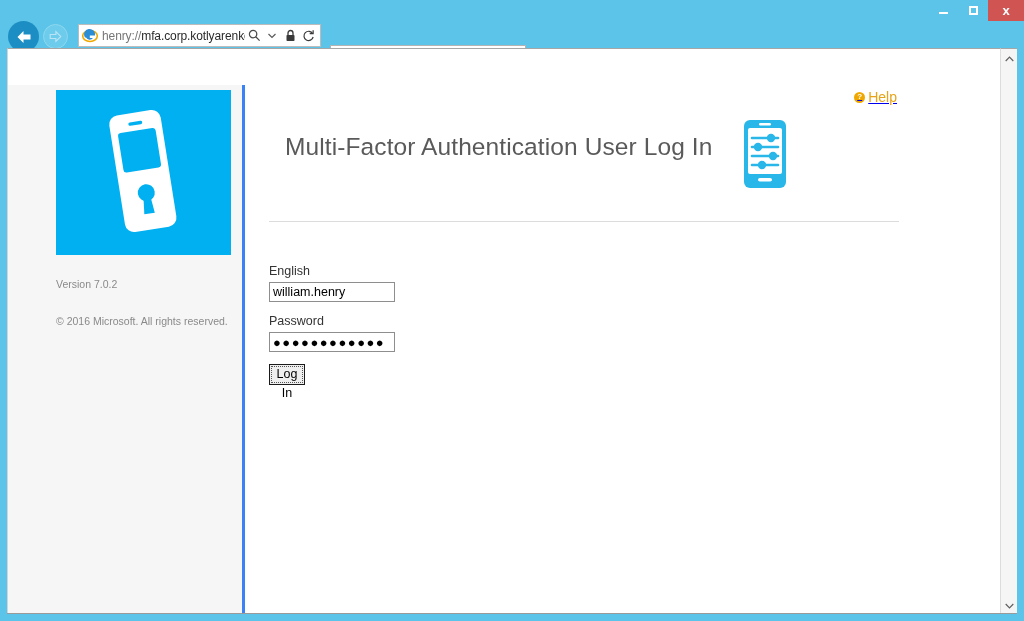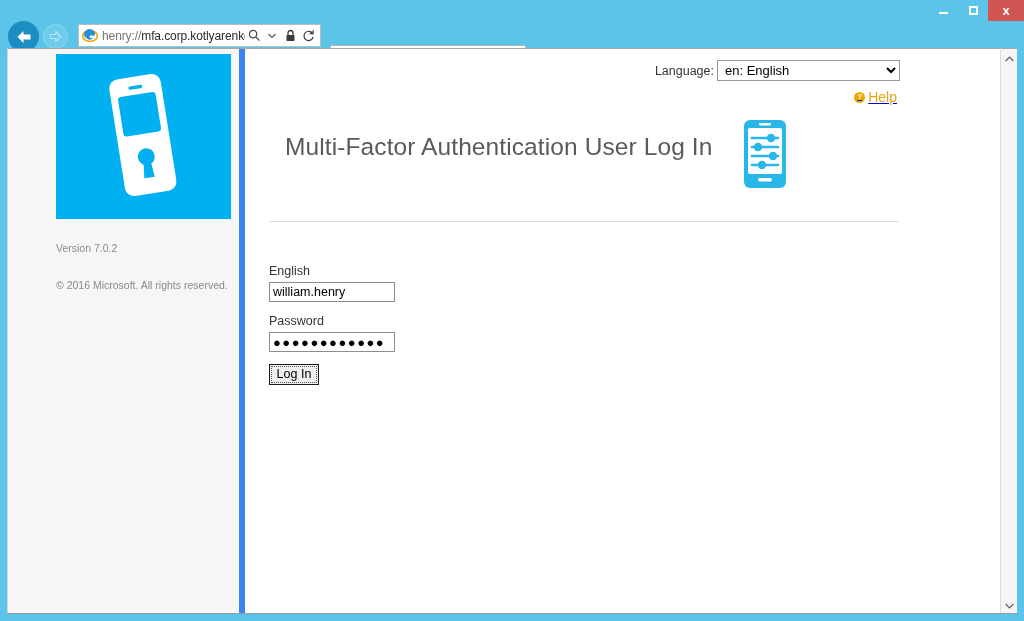--- a/index.html
+++ b/index.html
@@ -159,24 +159,25 @@
     border-top: 1px solid #a6a6a6;
     border-left: 1px solid #d4d4d4;
     overflow: hidden;
     display: flex;
   }
 
   
   #sidebar {
     width: 237px;
     background: #f6f6f6;
-    border-right: 6px solid #3b82f6;
+    border-right: 3px solid #3b82f6;
     flex: 0 0 auto;
     padding: 5px 0 0 0;
     position: relative;
+    margin-top: 36px;
   }
   #logo-box {
     position: absolute;
     left: 48px; top: 5px;
     width: 175px; height: 165px;
     background: #00b0f0;
   }
   #version-text {
     position: absolute; left: 48px; top: 193px;
     font-size: 10.5px; color: #8a8a8a;
@@ -263,21 +264,21 @@
     color: #000000;
     padding: 0 3px;
     display: block;
     margin-bottom: 12px;
   }
   #password-input {
     letter-spacing: 1.5px;
     font-size: 13px;
   }
   #login-btn {
-    width: 50px; height: 21px;
+    width: 36px; height: 21px;
     background: #efefef;
     border: 1px solid #1a1a1a;
     outline: 1px dotted #555;
     outline-offset: -3px;
     font-size: 12.5px;
     font-family: "Liberation Sans", sans-serif;
     color: #000000;
     padding: 0;
     line-height: 19px;
     text-align: center;
@@ -444,26 +445,20 @@
             <path d="M83.6 106 L90.4 106 L92.3 124 L81.7 124 Z" fill="#00b0f0"></path>
           </g>
         </svg>
       </div>
       <div id="version-text">Version 7.0.2</div>
       <div id="copyright-text">© 2016 Microsoft. All rights reserved.</div>
     </div>
 
     <div id="content">
 
-      <div id="lang-row">
-        <span id="lang-label">Language:</span>
-        <select id="lang-select">
-          <option>en: English</option>
-        </select>
-      </div>
 
       <a id="help-row" href="#">
         <span id="help-icon">?</span>
         <span id="help-text">Help</span>
       </a>
 
       <h1 id="page-heading">Multi-Factor Authentication User Log In</h1>
 
       <div id="phone-icon">
         <svg width="44" height="70" viewBox="0 0 44 70">

